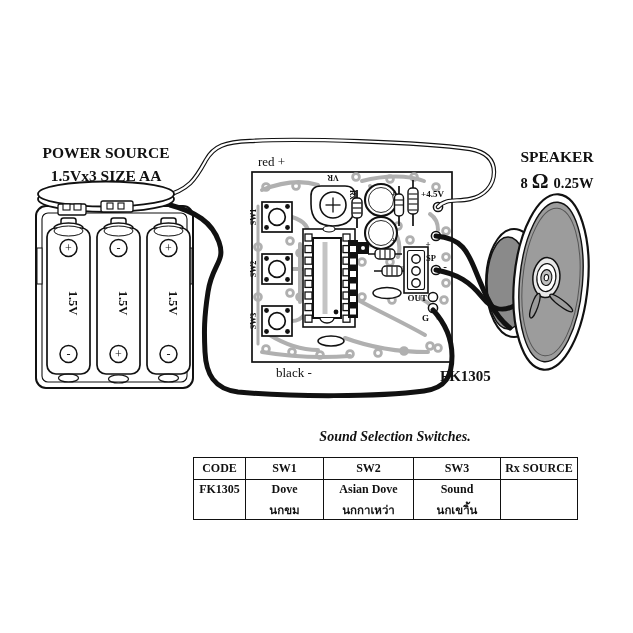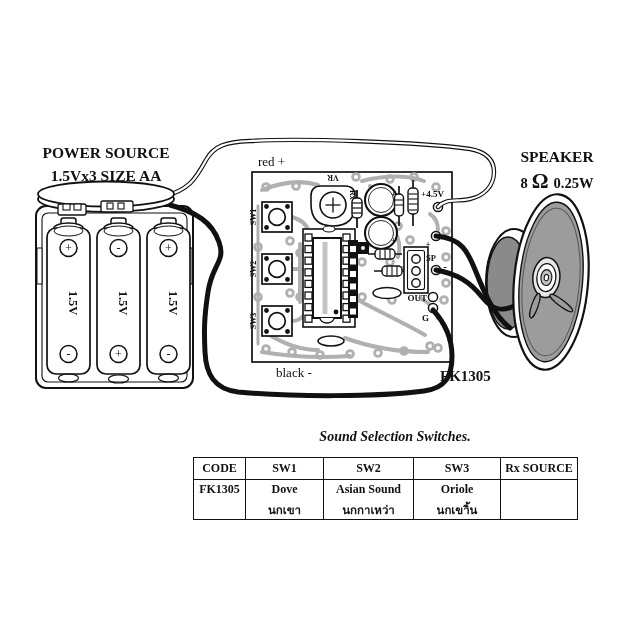--- a/index.html
+++ b/index.html
@@ -289,27 +289,27 @@
       <th>SW2</th>
       <th>SW3</th>
       <th>Rx SOURCE</th>
     </tr>
   </thead>
   <tbody>
     <tr>
       <td>FK1305</td>
       <td>
         <div>Dove</div>
-        <div class="th-line">นกเขา</div>
+        <div class="th-line">นกขม</div>
       </td>
       <td>
-        <div>Asian Sound</div>
+        <div>Asian Dove</div>
         <div class="th-line">นกกาเหว่า</div>
       </td>
       <td>
-        <div>Oriole</div>
+        <div>Sound</div>
         <div class="th-line">นกเขาิ้น</div>
       </td>
       <td></td>
     </tr>
   </tbody>
 </table>
 </div>
 
 </body></html>

